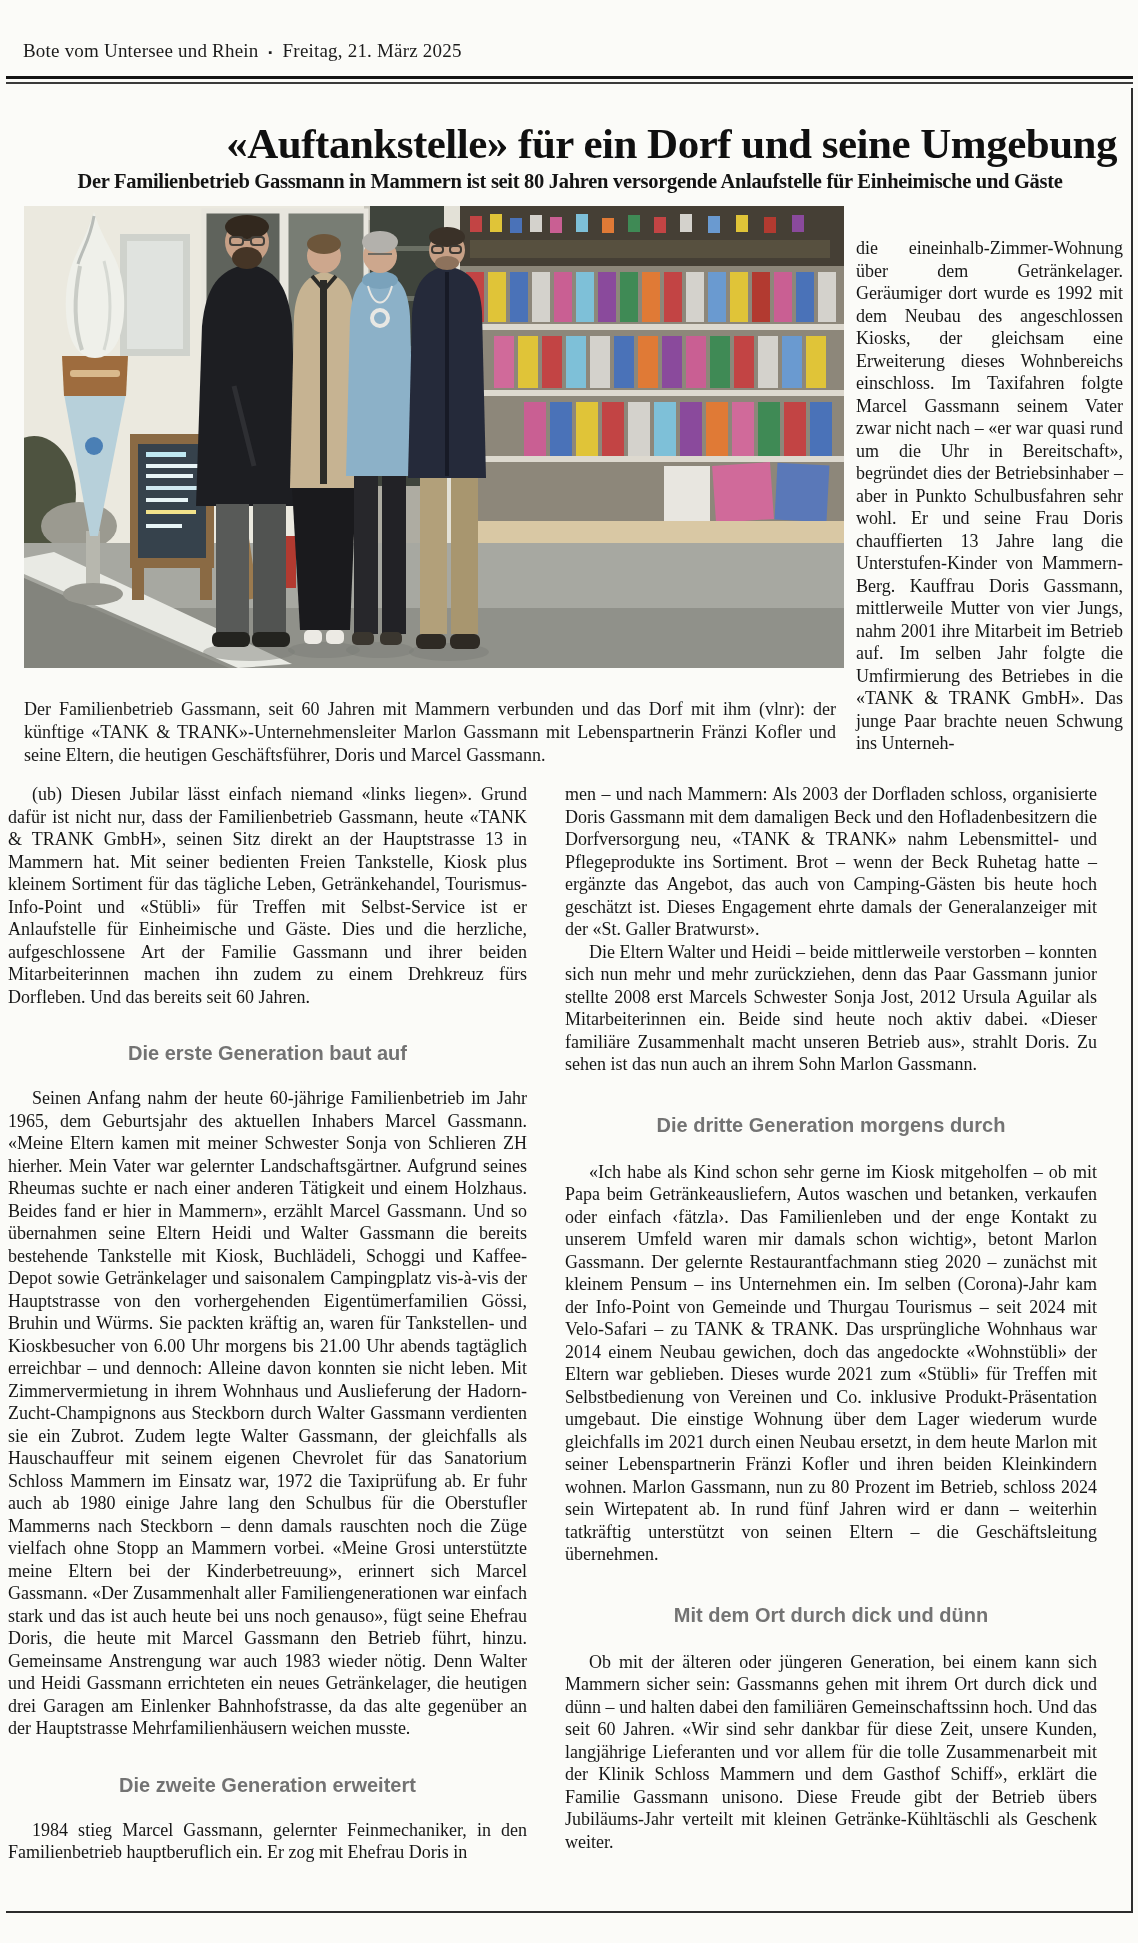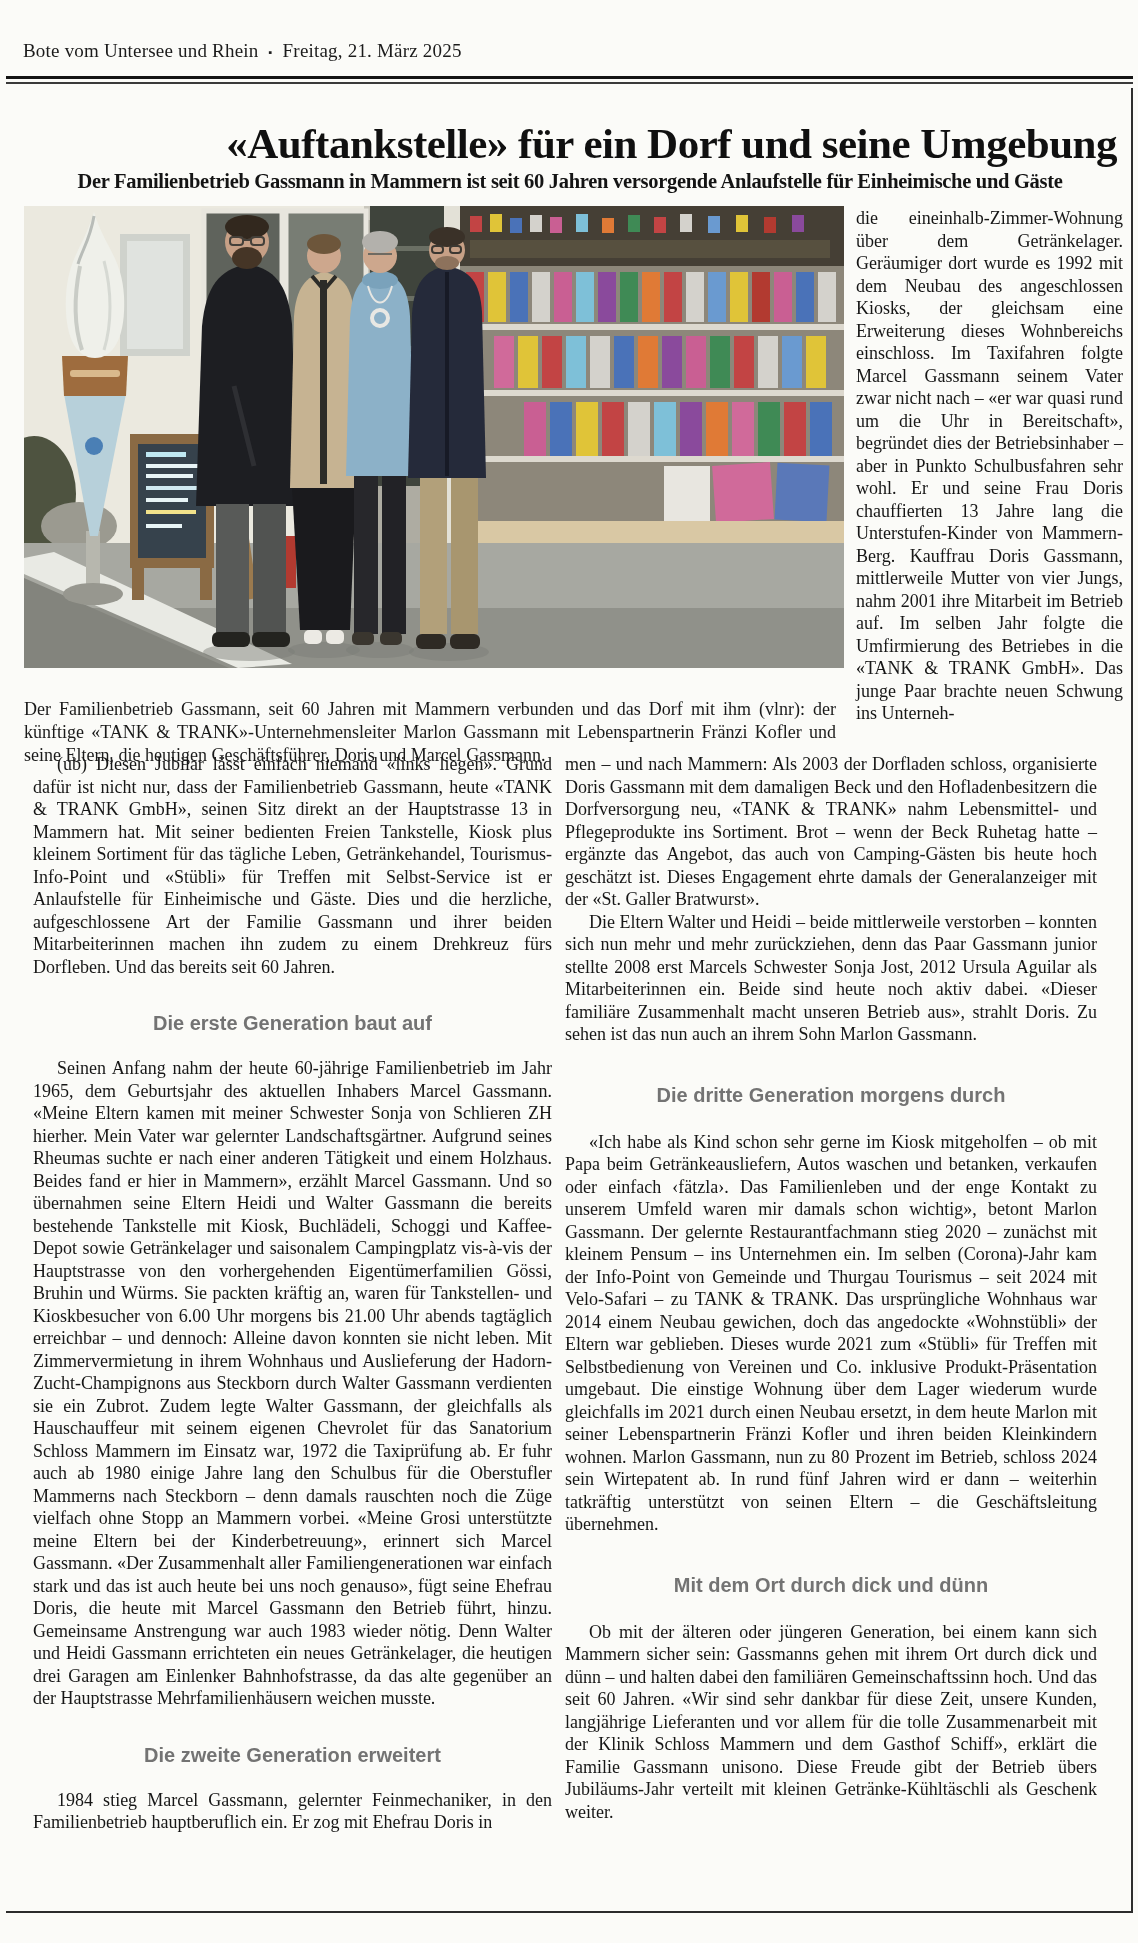--- a/index.html
+++ b/index.html
@@ -16,23 +16,23 @@
   #masthead .sep{font-size:11px;line-height:1;position:relative;top:1px;}
   #rule-top-a{left:6px;top:76px;width:1127px;height:3px;background:#141414;}
   #rule-top-b{left:6px;top:82px;width:1127px;height:2px;background:#3a3a3a;}
   
   #headline{left:23px;top:90px;width:1094px;text-align:right;font-weight:bold;font-size:43px;line-height:50px;letter-spacing:-.5px;color:#101010;}
   #subhead{left:23px;top:153px;width:1094px;text-align:center;font-weight:bold;font-size:20.5px;letter-spacing:-.3px;color:#141414;}
   
   #photo{left:24px;top:206px;width:820px;height:462px;margin:0;}
   #caption{left:24px;top:680px;width:812px;font-size:18px;line-height:23px;text-align:justify;color:#1a1a1a;}
   
-  .col{font-size:18px;line-height:22.5px;text-align:justify;}
+  .col{font-size:18px;line-height:22.5px;text-align:justify;margin-top:30px;}
   #col-side{left:856px;top:207px;width:267px;}
-  #col-left{left:33px;top:753px;width:519px;}
+  #col-left{left:8px;top:753px;width:519px;}
   #col-right{left:565px;top:753px;width:532px;}
   .col p{margin:0;}
   .col p.indent{text-indent:24px;}
   .section{
     font-family:"Liberation Sans", sans-serif;font-weight:bold;
     font-size:20px;line-height:22px;text-align:center;
     margin:34px 0 23px 0;color:#737373;
   }
   #col-right .section{margin:38px 0 25px 0;}
   
@@ -44,21 +44,21 @@
 
 <div class="abs" id="masthead">
   <span>Bote vom Untersee und Rhein</span>
   <span class="sep">▪</span>
   <span>Freitag, 21. März 2025</span>
 </div>
 <div class="abs" id="rule-top-a"></div>
 <div class="abs" id="rule-top-b"></div>
 
 <h1 class="abs" id="headline">«Auftankstelle» für ein Dorf und seine Umgebung</h1>
-<h2 class="abs" id="subhead">Der Familienbetrieb Gassmann in Mammern ist seit 60 Jahren versorgende Anlaufstelle für Einheimische und Gäste</h2>
+<h2 class="abs" id="subhead">Der Familienbetrieb Gassmann in Mammern ist seit 80 Jahren versorgende Anlaufstelle für Einheimische und Gäste</h2>
 
 <figure class="abs" id="photo">
   <svg viewBox="0 0 820 462" width="820" height="462">
 
     <rect x="0" y="0" width="820" height="462" fill="#d6d4cb"></rect>
     <rect x="0" y="0" width="340" height="350" fill="#ebe9df"></rect>
     <rect x="96" y="28" width="70" height="122" fill="#cfd2cc"></rect>
     <rect x="103" y="35" width="56" height="108" fill="#e0e3df"></rect>
 
     <ellipse cx="10" cy="288" rx="42" ry="58" fill="#4e5340"></ellipse>

